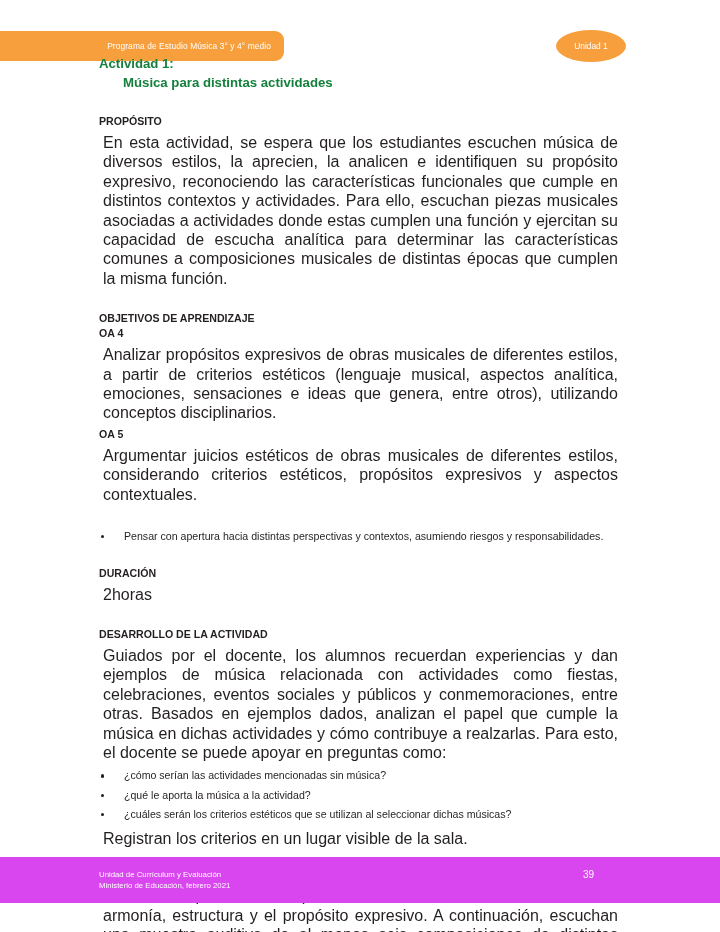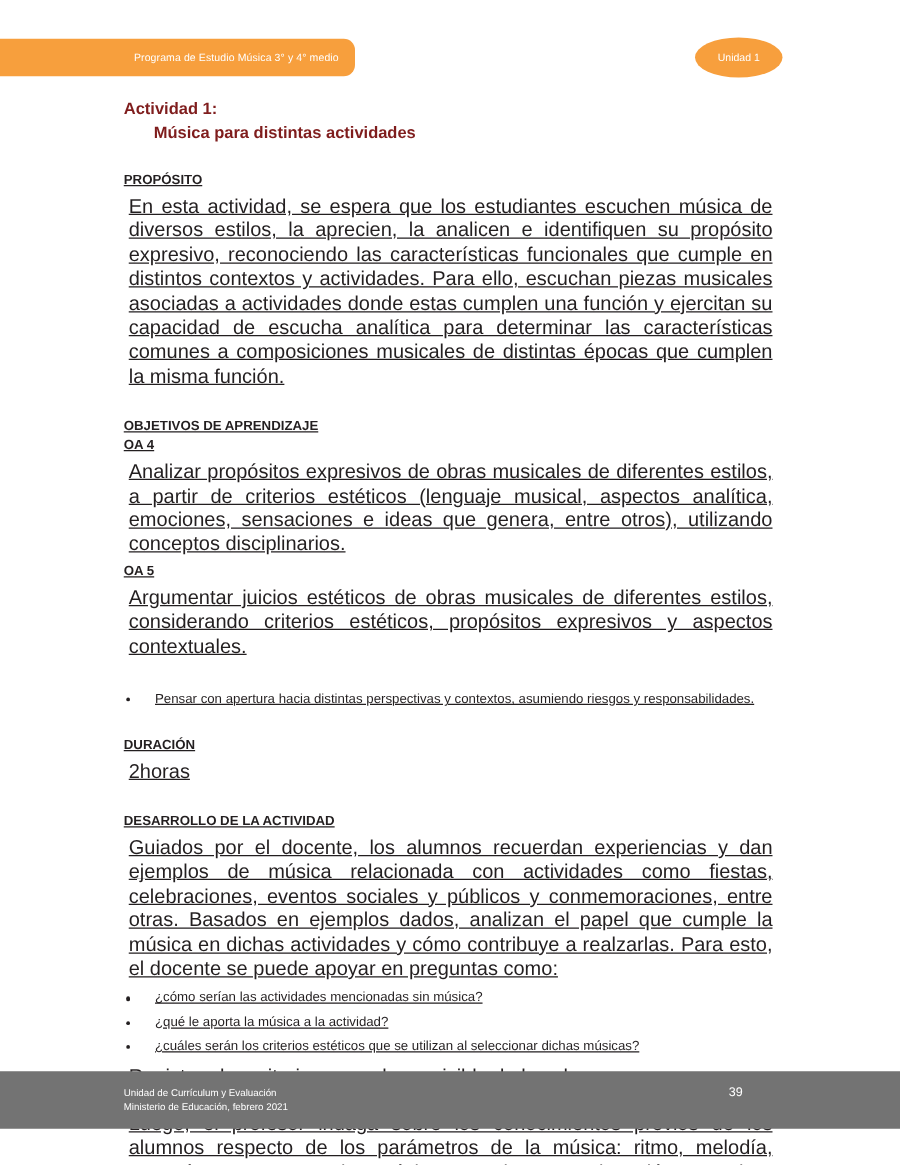--- a/index.html
+++ b/index.html
@@ -59,32 +59,31 @@
 
   
   .page {
     position: absolute;
     left: 99px;
     top: 0;
     width: 523px;
   }
 
   .activity-title {
-    color: #7f1d1d;
+    color: #15803d;
     font-size: 13.2px;
     font-weight: bold;
     line-height: 18.5px;
     margin: 0;
-    padding-top: 78px;
+    padding-top: 55px;
   }
   .activity-title .line2 { display: block; margin-left: 24px; }
 
   .section {
     margin-top: 0;
-    text-decoration: underline;
   }
   .section-heading {
     font-size: 10.6px;
     font-weight: bold;
     color: #231f20;
     margin: 0;
     line-height: 15px;
   }
   .sub-heading {
     font-size: 10.6px;
@@ -130,21 +129,21 @@
   .gap-md { height: 19px; }
   .gap-lg { height: 22px; }
 
   
   .footer-bar {
     position: absolute;
     left: 0;
     top: 857px;
     width: 720px;
     height: 46px;
-    background: #737373;
+    background: #d946ef;
   }
   .footer-left {
     position: absolute;
     left: 99px;
     top: 12px;
     color: #ffffff;
     font-size: 7.8px;
     line-height: 11px;
   }
   .footer-page {

